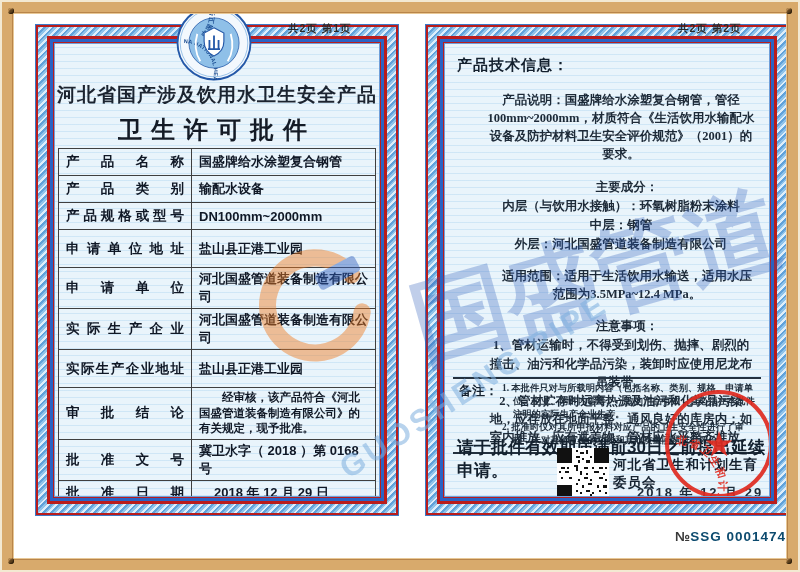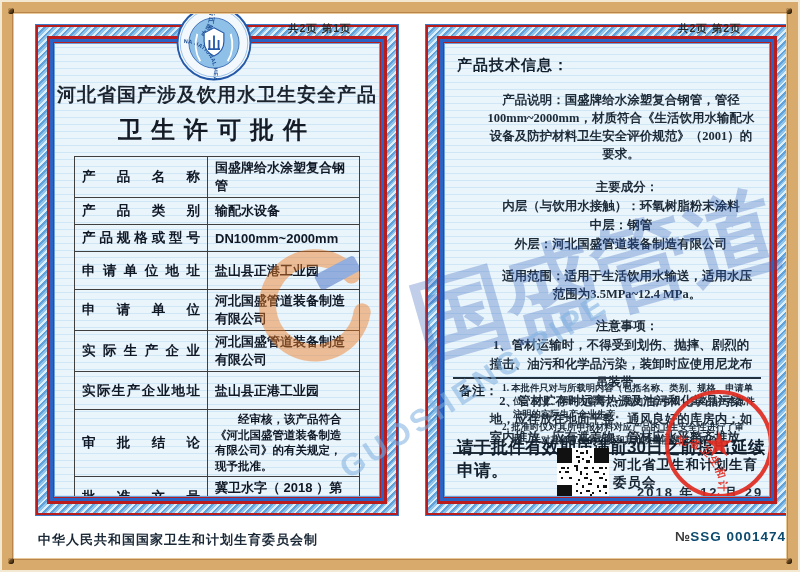--- a/index.html
+++ b/index.html
@@ -29,21 +29,21 @@
   .pm-left{left:288px}.pm-right{left:678px}
 
   
   .emblem{position:absolute;left:176px;top:5px;width:76px;height:76px;z-index:7;}
 
   
   .title1{margin-top:38px;text-align:center;font-family:"Liberation Serif",serif;
           font-weight:bold;font-size:19px;color:#1c2430;letter-spacing:1px;}
   .title2{margin-top:6px;text-align:center;font-family:"Liberation Serif",serif;
           font-weight:bold;font-size:24px;color:#141b26;letter-spacing:9px;}
-  table.cert{border-collapse:collapse;margin:10px auto 0 auto;width:286px;background:transparent;}
+  table.cert{border-collapse:collapse;margin:2px auto 0 auto;width:318px;background:transparent;}
   table.cert td{border:1px solid #3f3f3f;padding:2px 7px;color:#101826;}
   td.lbl{width:118px;font-weight:bold;font-size:13.5px;text-align:justify;text-align-last:justify;}
   td.val{font-weight:bold;font-size:13px;}
   tr.r{height:27px}tr.tall{height:38px}tr.short{height:25px}
   td.val.small{font-size:11.5px;line-height:1.35;text-indent:2em;}
   td.val.pad{padding-left:22px;}
   .p1-footer{position:absolute;left:38px;top:531px;font-size:13px;font-weight:bold;color:#1b2836;z-index:6;letter-spacing:1px;}
 
   
   .tech-title{margin:12px 0 0 12px;font-size:15px;font-weight:bold;color:#13202e;letter-spacing:1px;}
@@ -255,21 +255,20 @@
     <path d="M44,58 v-12 M50,58 v-18 M56,58 v-12 M42,58 h16" stroke="#2458a8" stroke-width="2.4" fill="none"></path>
   </svg>
 
   <svg class="wm wm-logo" viewBox="0 0 100 100">
     <path d="M80,28 A36,36 0 1 0 88,56" stroke="#f07a1e" stroke-width="13" fill="none" stroke-linecap="round"></path>
     <rect x="52" y="20" width="34" height="13" rx="3" fill="#2f5dbb" transform="rotate(-28 69 26)"></rect>
   </svg>
   <div class="wm wm-cn">国盛管道</div>
   <div class="wm wm-en">GUOSHENG PIPE</div>
 
-  <div class="p1-footer">中华人民共和国国家卫生和计划生育委员会制</div>
   <div class="serial">
     <span class="pre">№</span><span class="num">SSG 0001474</span>
   </div>
 
   <div class="frame"></div>
   <div class="nail tl"></div>
   <div class="nail tr"></div>
   <div class="nail bl"></div>
   <div class="nail br"></div>
 </div>

